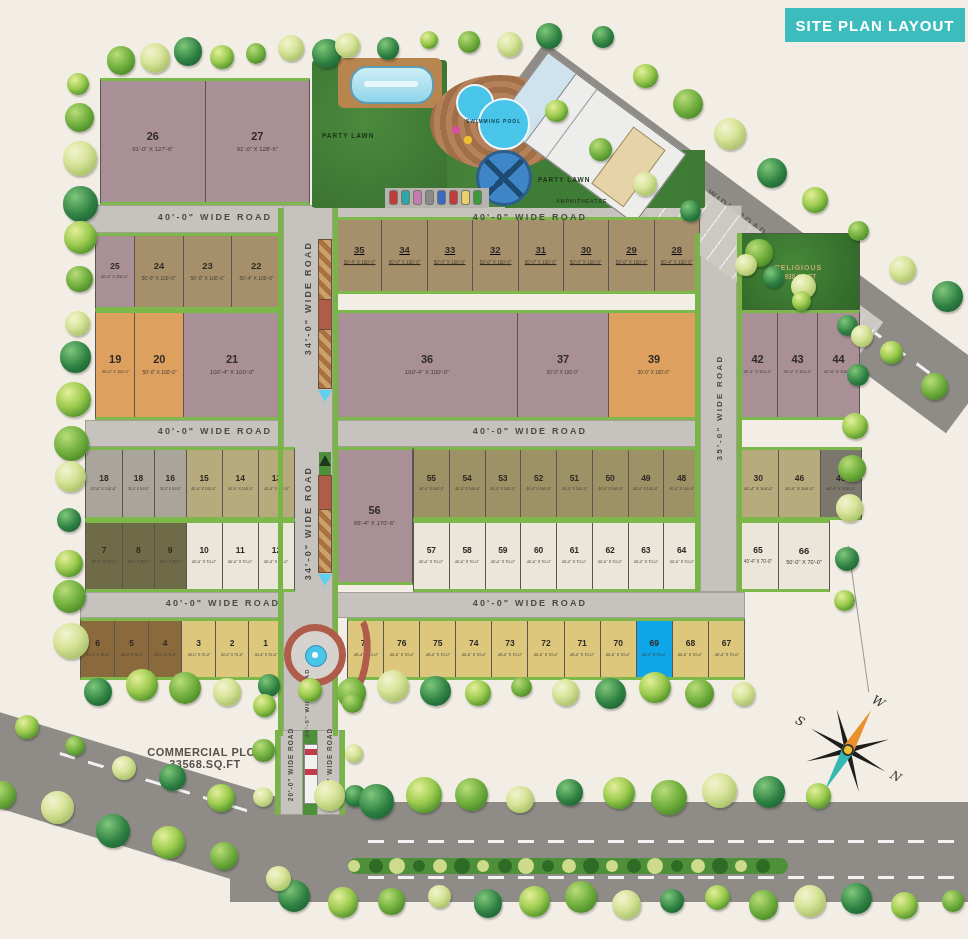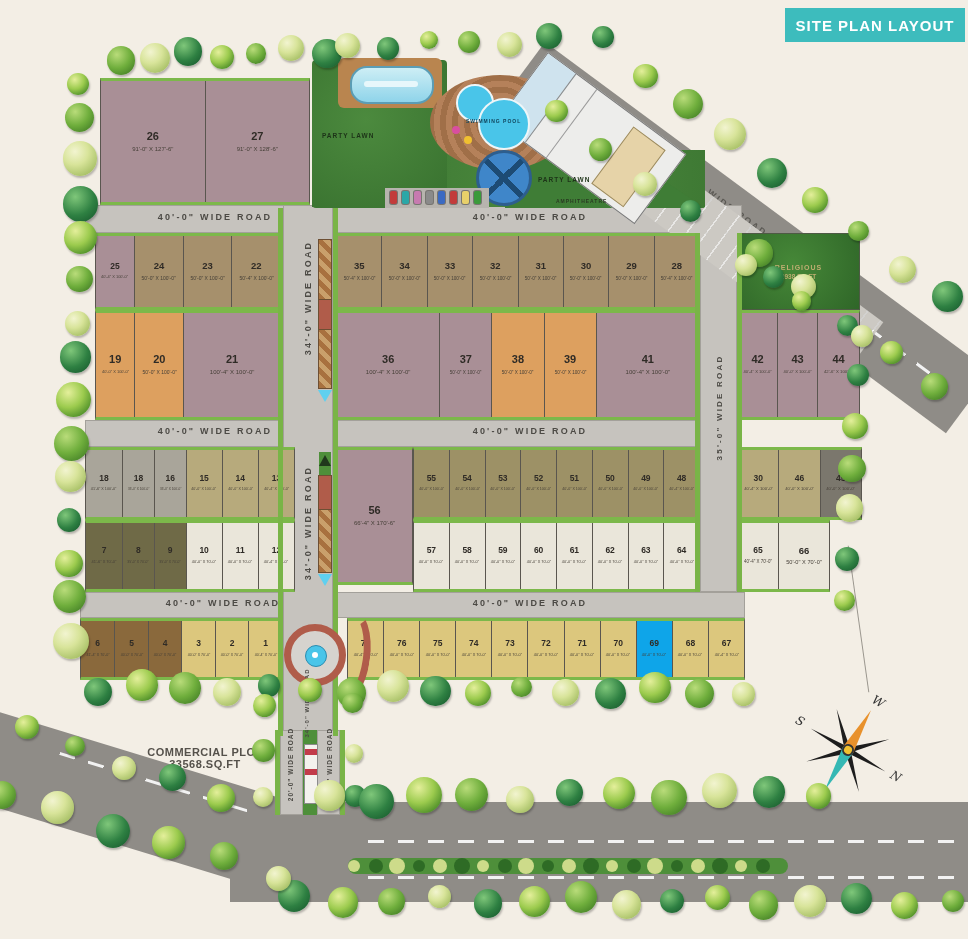--- a/index.html
+++ b/index.html
@@ -176,21 +176,21 @@
             <span class="dim" style="transform: scale(0.83);">50'-0" X 100'-0"</span>
           </div>
         </div>
         <div class="plot" style="flex: 50 1 0%; background: rgb(166, 144, 108);">
           <div class="num" style="font-size: 9.5px;">22</div>
           <div class="dimw">
             <span class="dim" style="transform: scale(0.83);">50'-4" X 100'-0"</span>
           </div>
         </div>
       </div>
-      <div class="block" style="left: 336px; top: 233px; width: 364px; height: 77px;">
+      <div class="block" style="left: 336px; top: 217px; width: 364px; height: 77px; text-decoration: underline;">
         <div class="plot" style="flex: 50 1 0%; background: rgb(166, 144, 108);">
           <div class="num" style="font-size: 9.5px;">35</div>
           <div class="dimw">
             <span class="dim" style="transform: scale(0.77);">50'-4" X 100'-0"</span>
           </div>
         </div>
         <div class="plot" style="flex: 50 1 0%; background: rgb(166, 144, 108);">
           <div class="num" style="font-size: 9.5px;">34</div>
           <div class="dimw">
             <span class="dim" style="transform: scale(0.77);">50'-0" X 100'-0"</span>
@@ -260,35 +260,23 @@
             <span class="dim" style="transform: scale(1);">100'-4" X 100'-0"</span>
           </div>
         </div>
         <div class="plot" style="flex: 50 1 0%; background: rgb(169, 143, 150);">
           <div class="num" style="font-size: 11px;">37</div>
           <div class="dimw">
             <span class="dim" style="transform: scale(0.77);">50'-0" X 100'-0"</span>
           </div>
         </div>
         <div class="plot" style="flex: 50 1 0%; background: rgb(221, 160, 95);">
-          <div class="num" style="font-size: 11px;">38</div>
+          <div class="num" style="font-size: 11px;">39</div>
           <div class="dimw">
             <span class="dim" style="transform: scale(0.77);">50'-0" X 100'-0"</span>
-          </div>
-        </div>
-        <div class="plot" style="flex: 50 1 0%; background: rgb(221, 160, 95);">
-          <div class="num" style="font-size: 11px;">39</div>
-          <div class="dimw">
-            <span class="dim" style="transform: scale(0.77);">50'-0" X 100'-0"</span>
-          </div>
-        </div>
-        <div class="plot" style="flex: 100 1 0%; background: rgb(169, 143, 150);">
-          <div class="num" style="font-size: 11px;">41</div>
-          <div class="dimw">
-            <span class="dim" style="transform: scale(1);">100'-4" X 100'-0"</span>
           </div>
         </div>
       </div>
       <div class="block" style="left: 737px; top: 310px; width: 123px; height: 110px;">
         <div class="plot" style="flex: 40 1 0%; background: rgb(169, 143, 150);">
           <div class="num" style="font-size: 11px;">42</div>
           <div class="dimw">
             <span class="dim" style="transform: scale(0.68);">40'-4" X 100'-0"</span>
           </div>
         </div>

